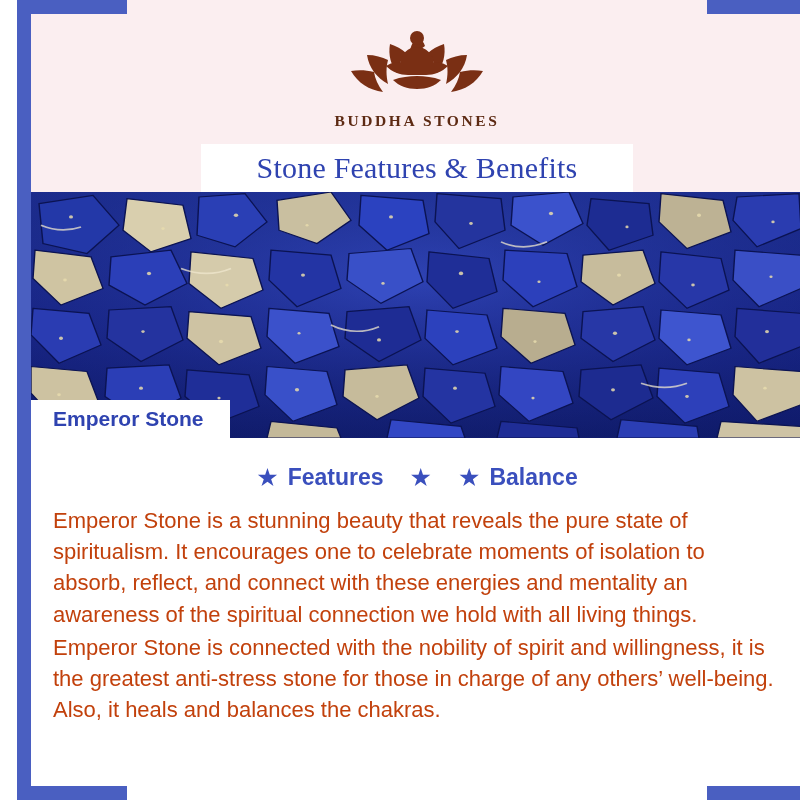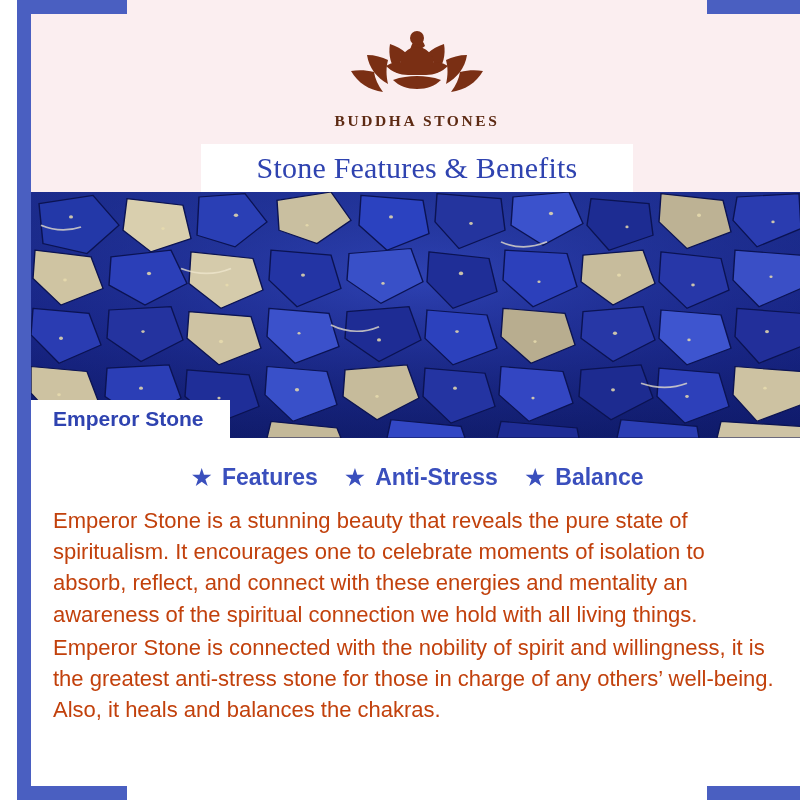--- a/index.html
+++ b/index.html
@@ -328,21 +328,20 @@
       </div>
     </div>
 
     <div class="benefits">
       <div class="benefit">
         <span class="star">★</span>
         <span class="benefit-label">Features</span>
       </div>
       <div class="benefit">
         <span class="star">★</span>
-        <span class="benefit-label">Anti-Stress</span>
       </div>
       <div class="benefit">
         <span class="star">★</span>
         <span class="benefit-label">Balance</span>
       </div>
     </div>
 
     <div class="description">
       <p>Emperor Stone is a stunning beauty that reveals the pure state of spiritualism. It encourages one to celebrate moments of isolation to absorb, reflect, and connect with these energies and mentality an awareness of the spiritual connection we hold with all living things.</p>
       <p>Emperor Stone is connected with the nobility of spirit and willingness, it is the greatest anti-stress stone for those in charge of any others’ well-being. Also, it heals and balances the chakras.</p>

